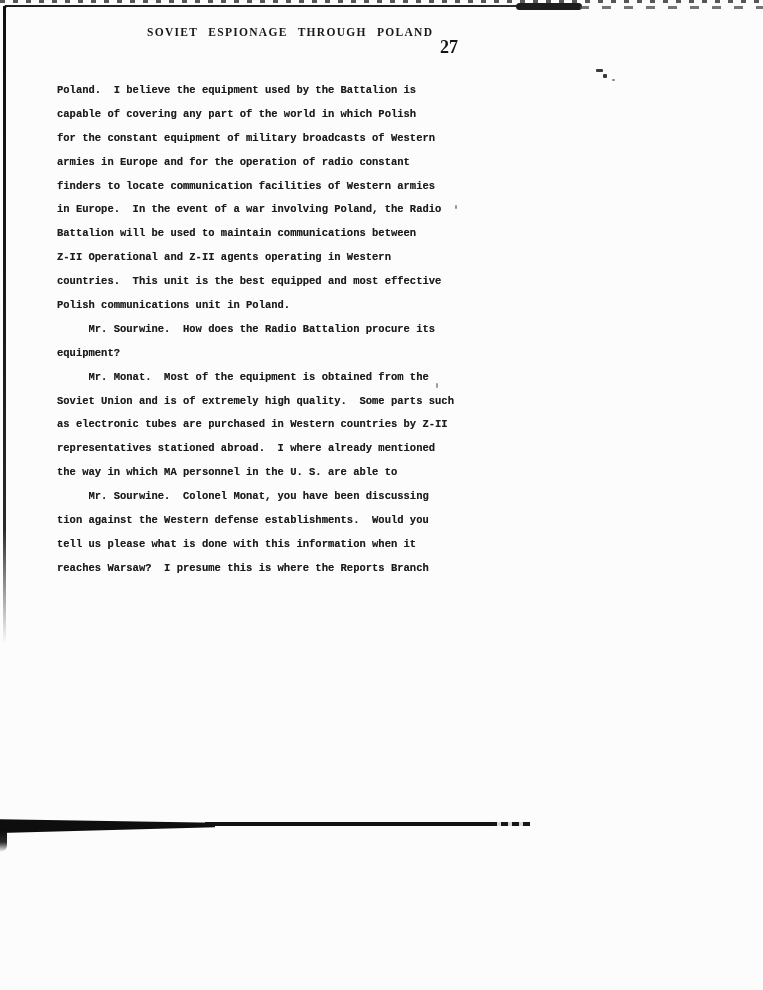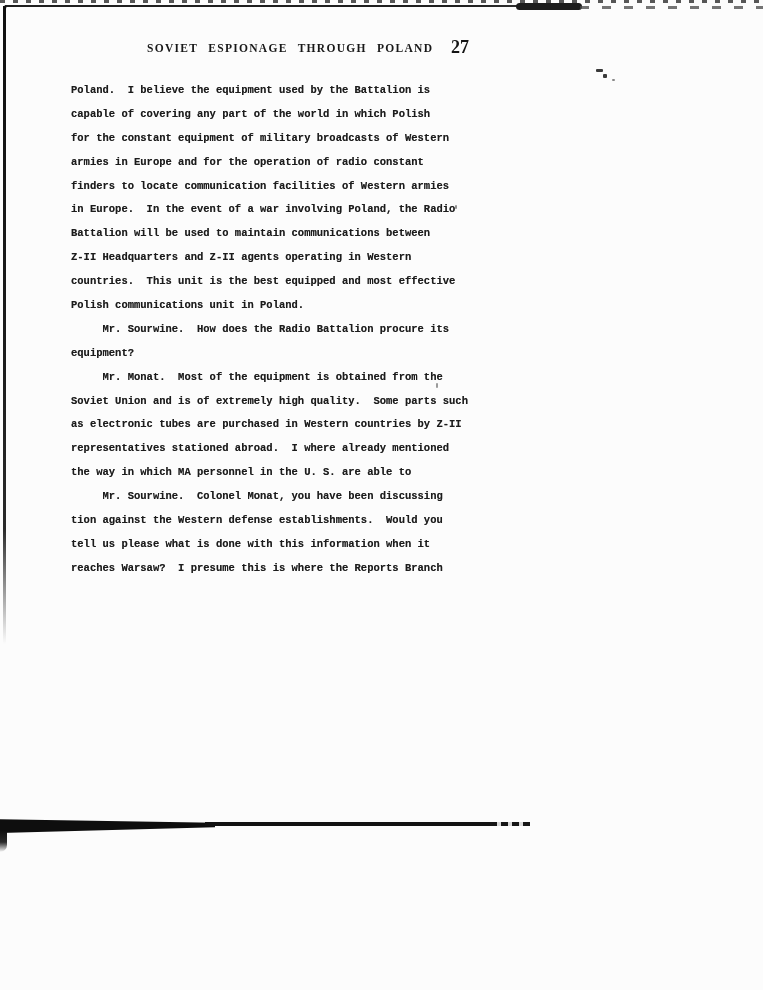--- a/index.html
+++ b/index.html
@@ -95,43 +95,42 @@
   }
   .speck-a { top: 69px;  left: 596px; width: 7px; height: 3px; }
   .speck-b { top: 74px;  left: 603px; width: 4px; height: 4px; }
   .speck-c { top: 79px;  left: 612px; width: 3px; height: 2px; opacity:.6; }
   .speck-d { top: 205px; left: 455px; width: 2px; height: 4px; opacity:.55; }
   .speck-e { top: 383px; left: 436px; width: 2px; height: 5px; opacity:.5; }
 
   
   .header-title {
     position: absolute;
-    top: 42px; left: 147px;
+    top: 26px; left: 147px;
     font-family: "Liberation Serif", serif;
     font-size: 11.5px;
     font-weight: bold;
     letter-spacing: 1.3px;
     word-spacing: 6px;
     color: #181818;
     white-space: pre;
   }
   .page-number {
     position: absolute;
     top: 37px; left: 440px;
     font-family: "Liberation Serif", serif;
     font-size: 18px;
     font-weight: bold;
     color: #141414;
-    margin-left: 11px;
   }
 
   
   .body-text {
     position: absolute;
-    top: 79px; left: 71px;
+    top: 79px; left: 57px;
     width: 430px;
     font-family: "Liberation Mono", "DejaVu Sans Mono", monospace;
     font-size: 10.5px;
     font-weight: bold;
     color: #1c1c1c;
     text-shadow: 0 0 .4px rgba(28,28,28,.55);
   }
   .body-text .line {
     white-space: pre;
     height: 23.9px;
@@ -163,21 +162,21 @@
   <div class="page-number">27</div>
 
   <div class="body-text">
       <div class="line">Poland.  I believe the equipment used by the Battalion is</div>
       <div class="line">capable of covering any part of the world in which Polish</div>
       <div class="line">for the constant equipment of military broadcasts of Western</div>
       <div class="line">armies in Europe and for the operation of radio constant</div>
       <div class="line">finders to locate communication facilities of Western armies</div>
       <div class="line">in Europe.  In the event of a war involving Poland, the Radio</div>
       <div class="line">Battalion will be used to maintain communications between</div>
-      <div class="line">Z-II Headquarters and Z-II agents operating in Western</div>
+      <div class="line">Z-II Operational and Z-II agents operating in Western</div>
       <div class="line">countries.  This unit is the best equipped and most effective</div>
       <div class="line">Polish communications unit in Poland.</div>
       <div class="line">     Mr. Sourwine.  How does the Radio Battalion procure its</div>
       <div class="line">equipment?</div>
       <div class="line">     Mr. Monat.  Most of the equipment is obtained from the</div>
       <div class="line">Soviet Union and is of extremely high quality.  Some parts such</div>
       <div class="line">as electronic tubes are purchased in Western countries by Z-II</div>
       <div class="line">representatives stationed abroad.  I where already mentioned</div>
       <div class="line">the way in which MA personnel in the U. S. are able to</div>
       <div class="line">     Mr. Sourwine.  Colonel Monat, you have been discussing</div>

